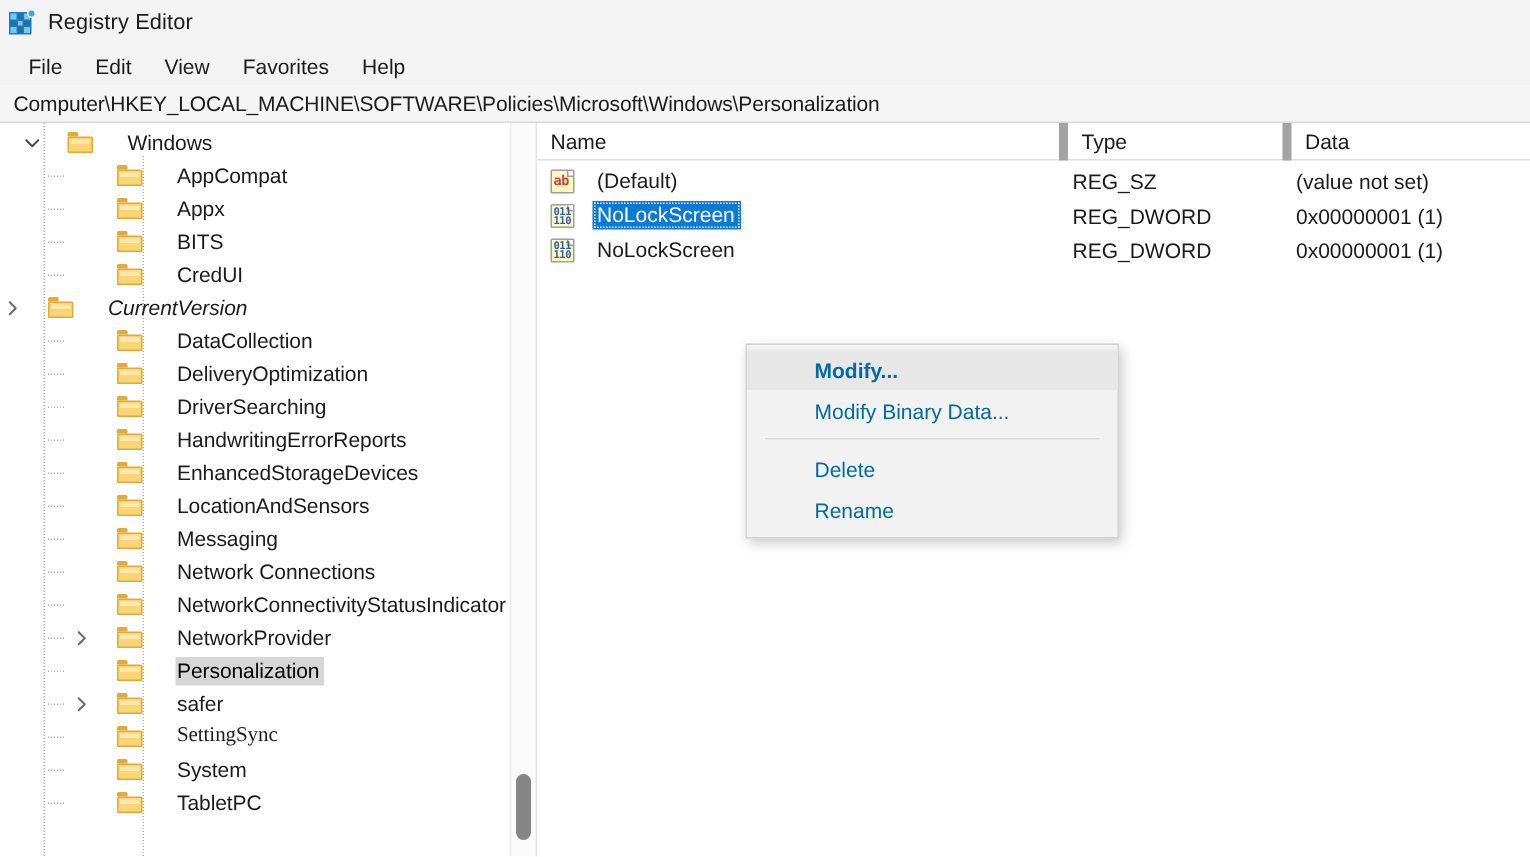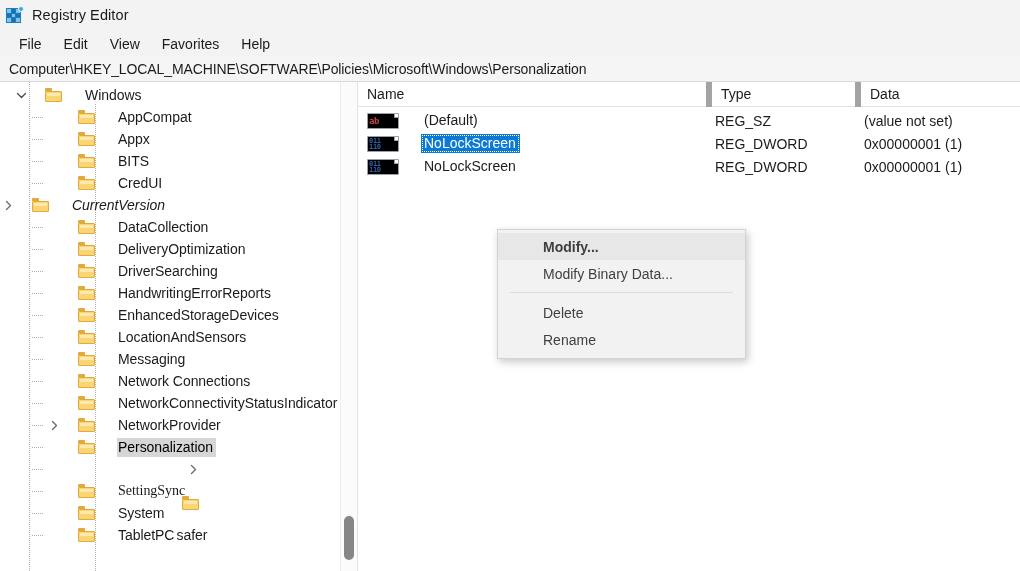--- a/index.html
+++ b/index.html
@@ -233,25 +233,25 @@
   .lcol.data { flex: 1 1 auto; }
 
   .lrows { padding-top: 2px; }
   .lrow {
     height: 23px;
     display: flex;
     align-items: center;
     cursor: default;
   }
   .vicon {
-    width: 32px; height: 16px;
-    flex: 0 0 auto;
-    margin-left: 9px; margin-right: 22px;
-    position: relative;
-    background: #000000;
+    width: 16px; height: 16px;
+    flex: 0 0 auto;
+    margin-left: 9px; margin-right: 12px;
+    position: relative;
+    background: #fef9c3;
     border: 1px solid #9aa0a6;
     border-radius: 1px;
     overflow: hidden;
   }
   .vicon .pg {
     position: absolute;
     right: -1px; top: -1px;
     width: 5px; height: 5px;
     background: #ffffff;
     border-left: 1px solid #9aa0a6;
@@ -308,21 +308,21 @@
     box-shadow: 2px 3px 8px rgba(0,0,0,.22);
     padding: 3px 0 5px 0;
     z-index: 40;
   }
   .ctxitem {
     height: 27px;
     display: flex;
     align-items: center;
     padding-left: 45px;
     font-size: 14px;
-    color: #404040;
+    color: #0369a1;
     cursor: default;
     white-space: nowrap;
   }
   .ctxitem.hl {
     background: #e7e7e7;
     font-weight: bold;
   }
   .ctxsep {
     height: 1px;
     background: #dcdcdc;
@@ -528,21 +528,21 @@
             </div>
             <div class="tnode selected" style="padding-left: 46px;">
               <div class="dashline" style="left: 32px; width: 11px;"></div>
               <div class="twist"></div>
               <div class="folder">
                 <div class="tab"></div>
                 <div class="bodyf"></div>
               </div>
               <div class="tlabel">Personalization</div>
             </div>
-            <div class="tnode" style="padding-left: 46px; flex-direction: column;">
+            <div class="tnode" style="padding-left: 46px;">
               <div class="dashline" style="left: 32px; width: 11px;"></div>
               <div class="twist">
                 <svg width="11" height="11" viewBox="0 0 11 11">
                   <path d="M3.5 1.5 L7.5 5.5 L3.5 9.5" fill="none" stroke="#6a6a6a" stroke-width="1.3" stroke-linecap="round" stroke-linejoin="round"></path>
                 </svg>
               </div>
               <div class="folder">
                 <div class="tab"></div>
                 <div class="bodyf"></div>
               </div>

